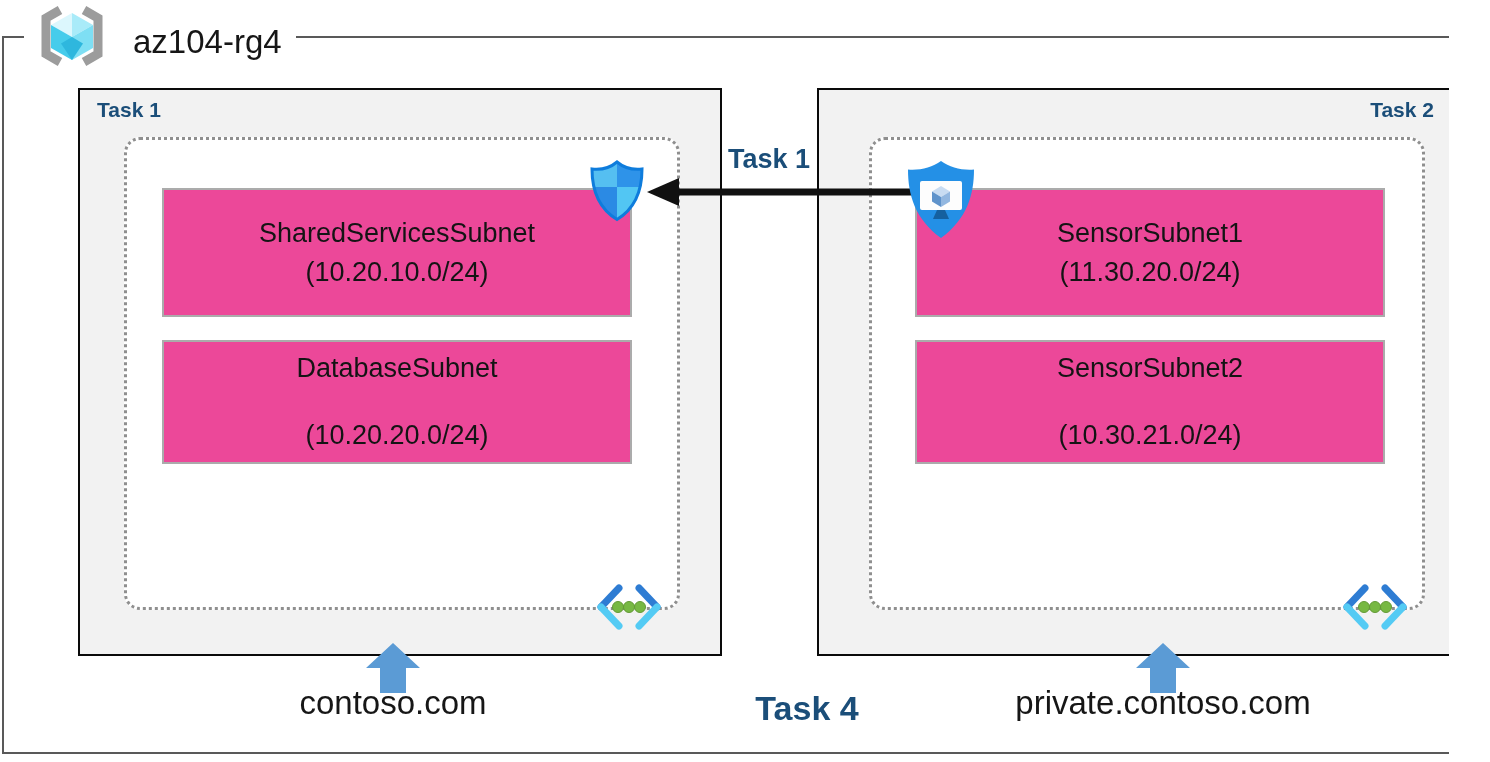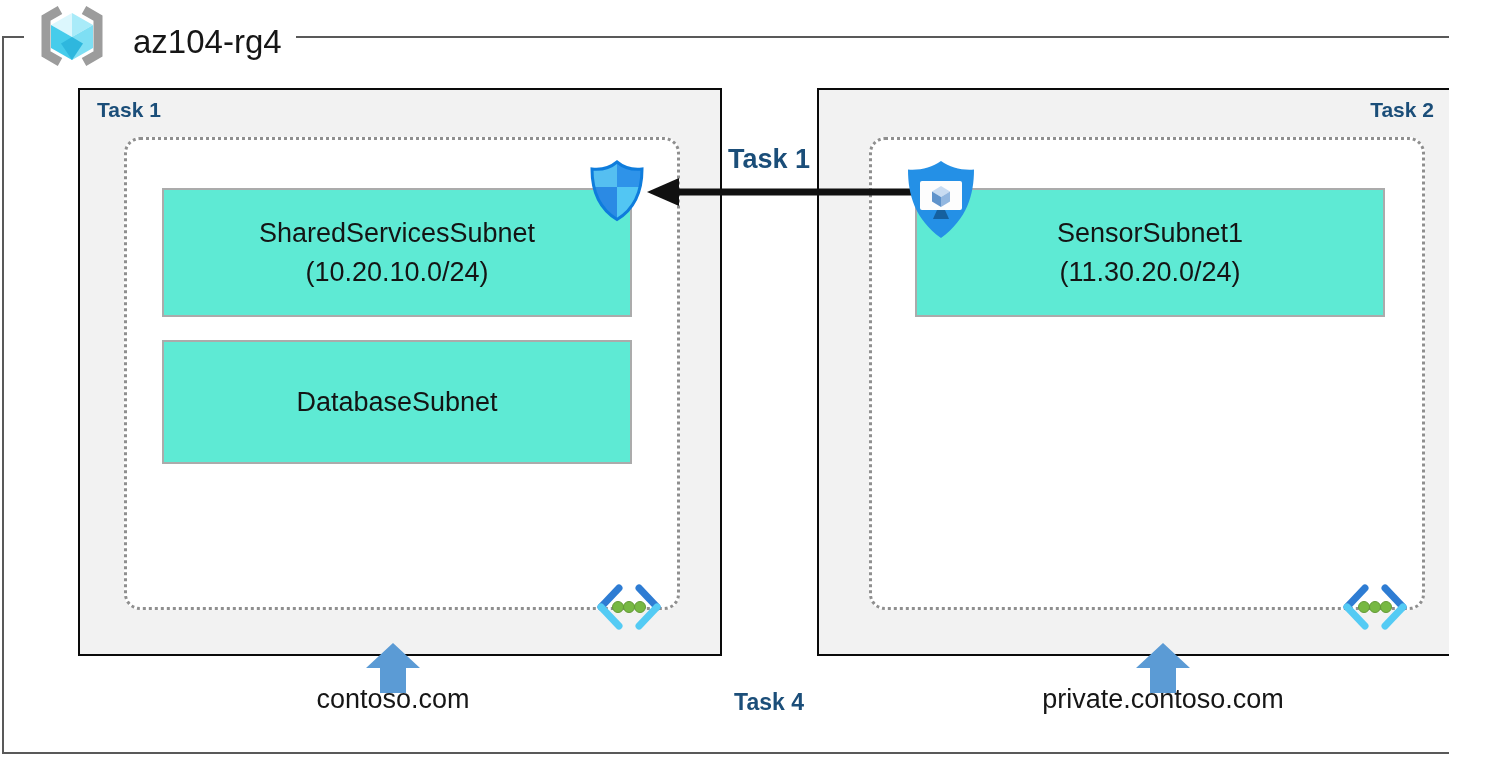--- a/index.html
+++ b/index.html
@@ -21,21 +21,21 @@
   .task-label{position:absolute;top:8px;font-weight:bold;font-size:21px;color:#1B4E79;white-space:nowrap;}
   .task-label-left{left:17px;}
   .task-label-right{right:28px;}
 
   
   .dashed-box{border:3px dotted #8F8F8F;border-radius:16px;background:#fff;box-sizing:border-box;width:556px;height:473px;top:137px;}
   .dashed-left{left:124px;}
   .dashed-right{left:869px;}
 
   
-  .subnet-box{width:470px;background:#5eead4;border:2px solid #ABABAB;box-sizing:border-box;
+  .subnet-box{width:470px;background:#ec4899;border:2px solid #ABABAB;box-sizing:border-box;
     display:flex;flex-direction:column;align-items:center;justify-content:center;
     font-size:27px;line-height:39px;text-align:center;color:#141414;}
   .sub-l{left:162px;}
   .sub-r{left:915px;}
   .sub-row1{top:188px;height:129px;}
   .sub-row2{top:340px;height:124px;gap:28px;}
 
   
   .vnet-label{width:470px;top:515px;text-align:center;font-size:27px;line-height:39px;color:#141414;}
   .vnet-label-left{left:162px;}
@@ -47,24 +47,24 @@
   .shield-icon{left:588px;top:160px;}
   .bastion-icon{left:903px;top:158px;}
 
   
   .conn-arrow{left:645px;top:176px;}
   .task3-label{left:701px;top:144px;width:136px;text-align:center;font-weight:bold;font-size:27px;color:#1B4E79;}
 
   
   .up-arrow-left{left:365px;top:643px;}
   .up-arrow-right{left:1135px;top:643px;}
-  .dns-label{top:684px;text-align:center;font-size:27px;color:#161616;white-space:nowrap;}
+  .dns-label{top:684px;text-align:center;font-size:33px;color:#161616;white-space:nowrap;}
   .dns-left{left:238px;width:310px;}
   .dns-right{left:958px;width:410px;}
-  .task4-label{left:689px;top:689px;width:160px;text-align:center;font-weight:bold;font-size:23px;color:#1B4E79;}
+  .task4-label{left:727px;top:689px;width:160px;text-align:center;font-weight:bold;font-size:34px;color:#1B4E79;}
 </style>
 </head>
 <body>
 
 <div class="canvas">
 
   <div class="abs outer-frame"></div>
   <div class="abs frame-gap"></div>
 
   <svg class="abs rg-icon" width="76" height="66" viewBox="0 0 76 66">
@@ -88,25 +88,30 @@
 
   <div class="abs dashed-box dashed-left"></div>
   <div class="abs dashed-box dashed-right"></div>
 
   <div class="abs subnet-box sub-l sub-row1">
     <span>SharedServicesSubnet</span>
     <span>(10.20.10.0/24)</span>
   </div>
   <div class="abs subnet-box sub-l sub-row2">
     <span>DatabaseSubnet</span>
+    <span>(10.20.20.0/24)</span>
   </div>
 
   <div class="abs subnet-box sub-r sub-row1">
     <span>SensorSubnet1</span>
     <span>(11.30.20.0/24)</span>
+  </div>
+  <div class="abs subnet-box sub-r sub-row2">
+    <span>SensorSubnet2</span>
+    <span>(10.30.21.0/24)</span>
   </div>
 
 
   <svg class="abs vnet-icon-left" width="70" height="54" viewBox="0 0 70 54">
     <line x1="25" y1="8" x2="7" y2="27" stroke="#2E7CD3" stroke-width="7" stroke-linecap="round"></line>
     <line x1="7" y1="27" x2="25" y2="46" stroke="#54CBF4" stroke-width="7" stroke-linecap="round"></line>
     <line x1="45" y1="8" x2="63" y2="27" stroke="#2E7CD3" stroke-width="7" stroke-linecap="round"></line>
     <line x1="63" y1="27" x2="45" y2="46" stroke="#54CBF4" stroke-width="7" stroke-linecap="round"></line>
     <circle cx="24" cy="27" r="5.5" fill="#77B843" stroke="#639A36" stroke-width="1"></circle>
     <circle cx="35" cy="27" r="5.5" fill="#77B843" stroke="#639A36" stroke-width="1"></circle>

